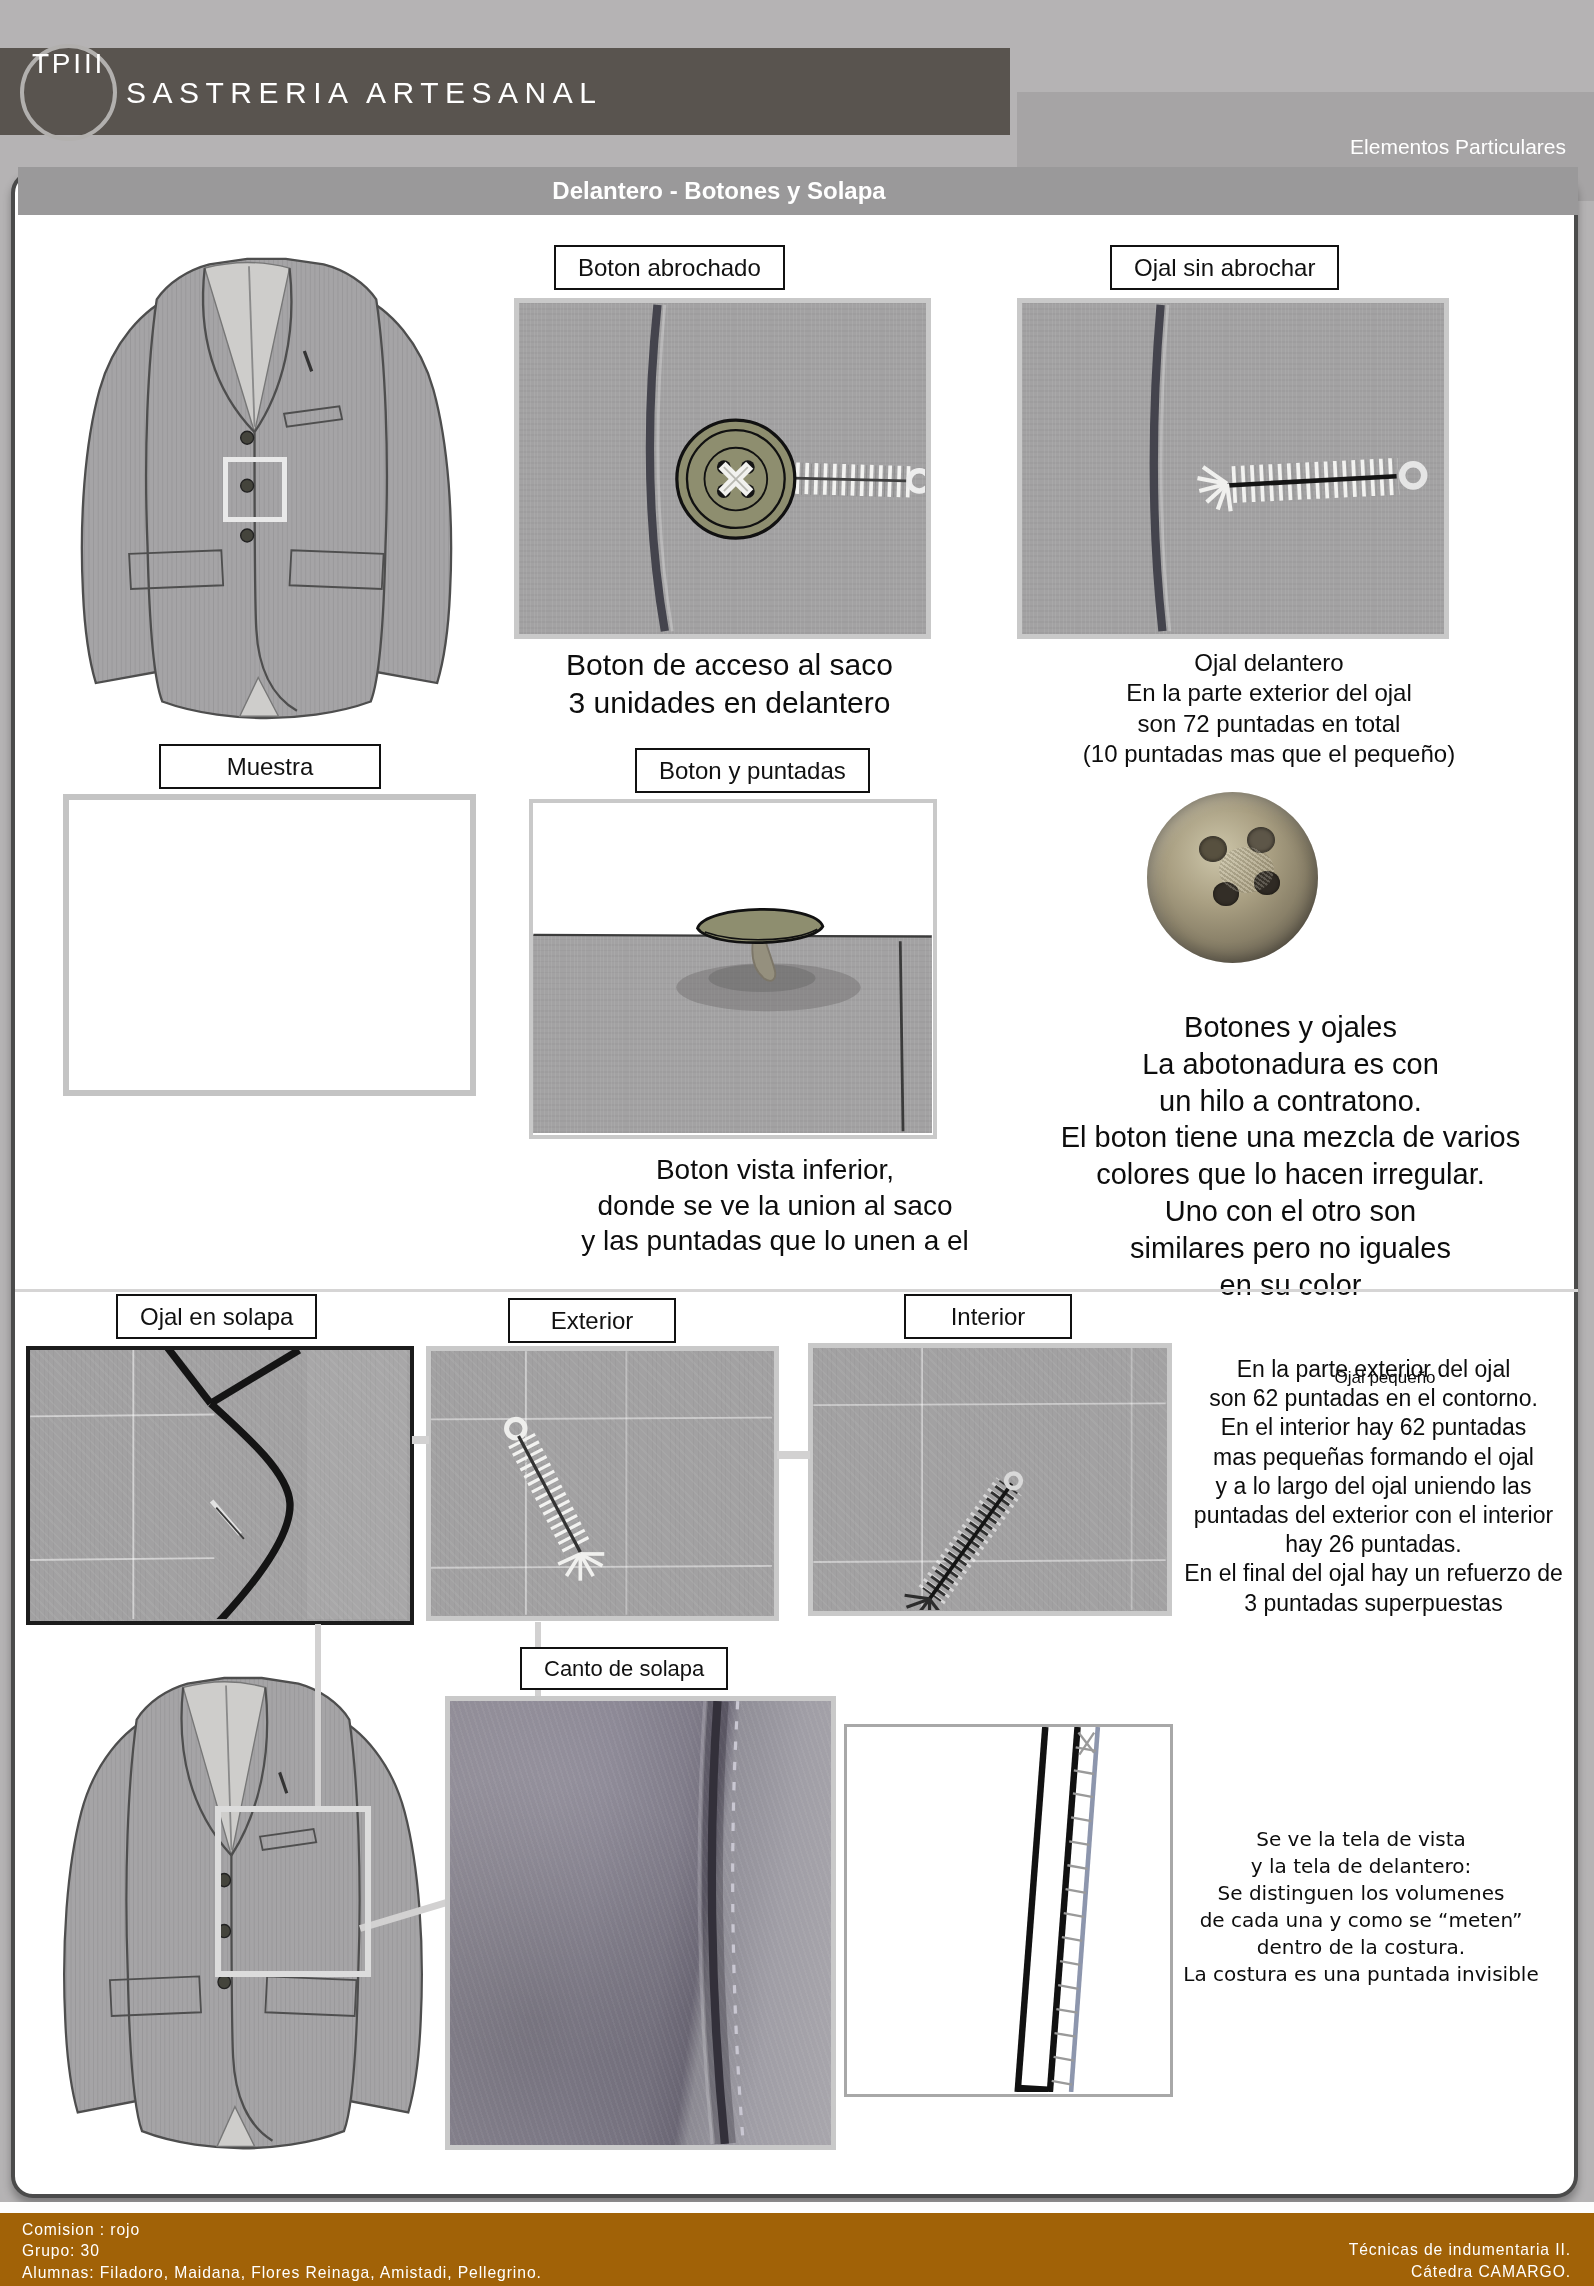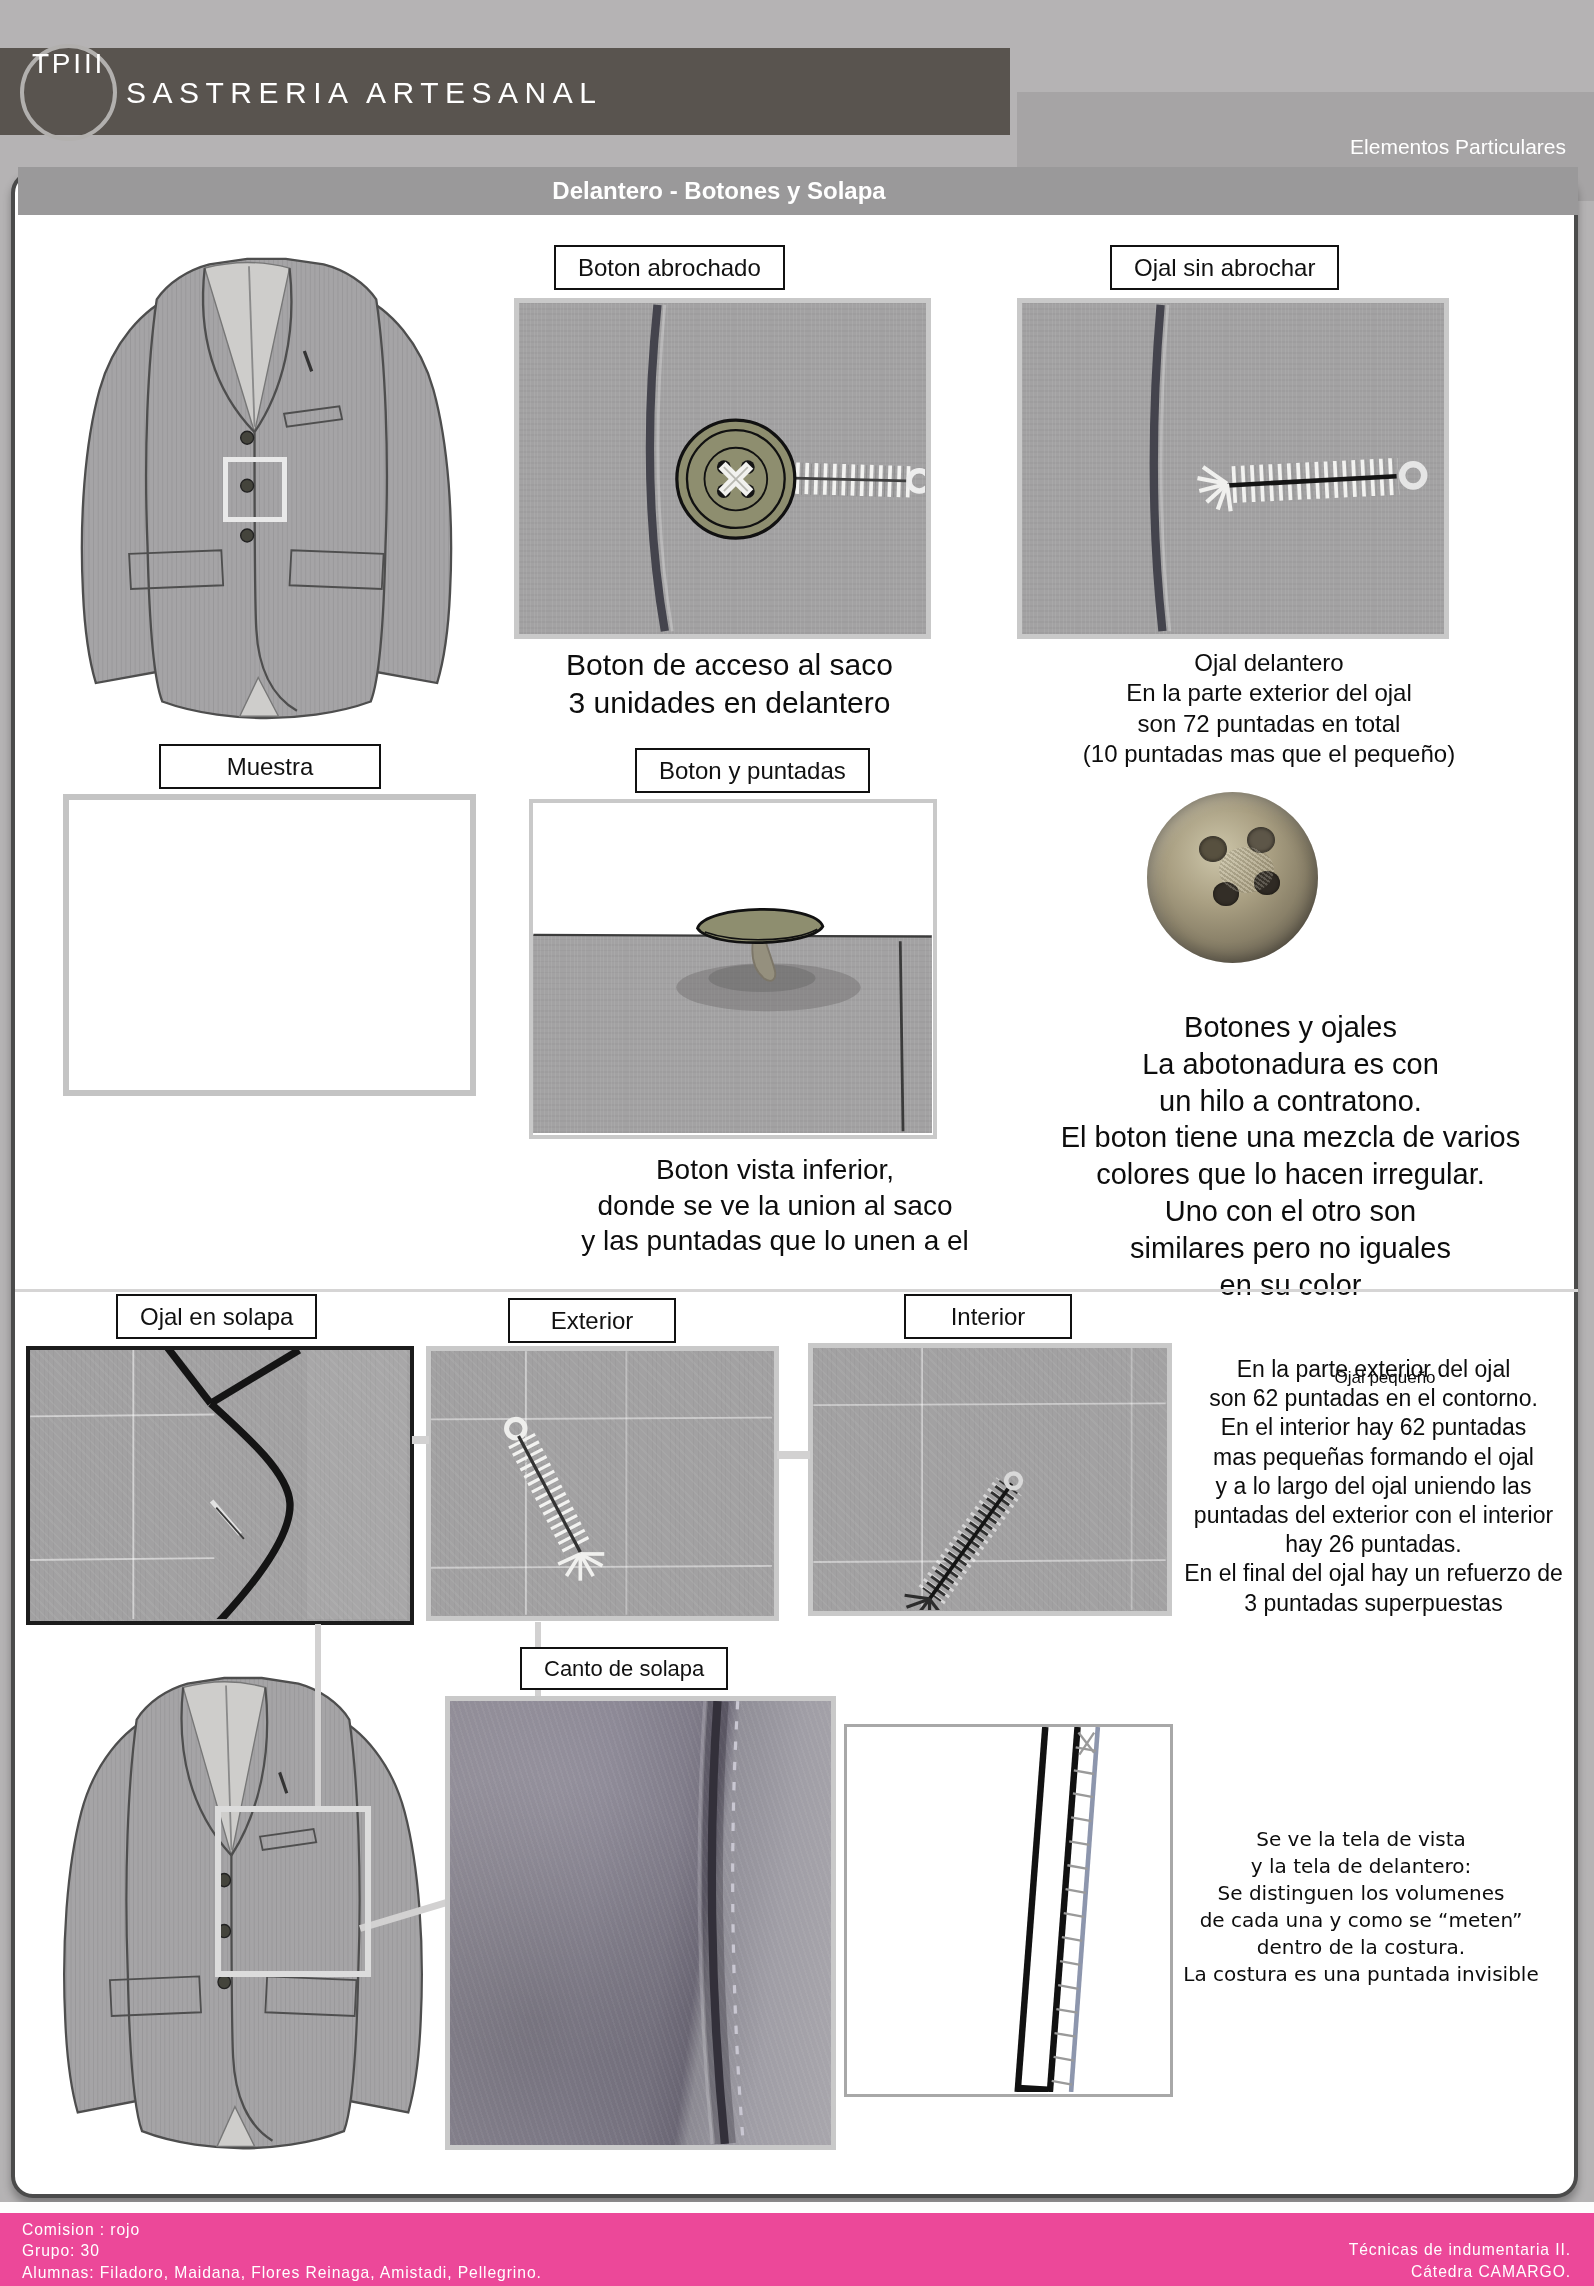--- a/index.html
+++ b/index.html
@@ -27,21 +27,21 @@
   .img-frame{position:absolute;border:5.5px solid #c9c9c9;box-sizing:border-box;overflow:hidden;}
   .fabric{background-color:#a3a2a3;
     background-image:repeating-linear-gradient(90deg,rgba(255,255,255,.07) 0 0.9px,transparent 0.9px 3.7px),
                      repeating-linear-gradient(0deg,rgba(0,0,0,.03) 0 1.8px,transparent 1.8px 5.5px);}
   .fabric-diag{background-color:#a2a1a2;
     background-image:repeating-linear-gradient(45deg,rgba(255,255,255,.06) 0 1.8px,transparent 1.8px 6.5px),
                      repeating-linear-gradient(90deg,rgba(0,0,0,.03) 0 0.9px,transparent 0.9px 4.6px);}
   .connector{position:absolute;background:#d2d1d1;z-index:2;}
   svg{display:block;}
   
-  #footer{position:absolute;left:0;top:2213px;width:1595px;height:73px;background:#ec4899;color:#fff;}
+  #footer{position:absolute;left:0;top:2213px;width:1595px;height:73px;background:#a16207;color:#fff;}
   #footer .fl{position:absolute;left:22px;top:5.5px;font-size:15.7px;letter-spacing:0.9px;line-height:1.38;}
   #footer .fr{position:absolute;right:24px;top:26px;font-size:15.7px;letter-spacing:0.9px;line-height:1.38;text-align:right;}
   #white-strip{position:absolute;left:0;top:2202px;width:1595px;height:11px;background:#fdfdfd;}
 </style>
 </head>
 <body>
 
 <div id="page">
 
   <div id="hdr-left"></div>

